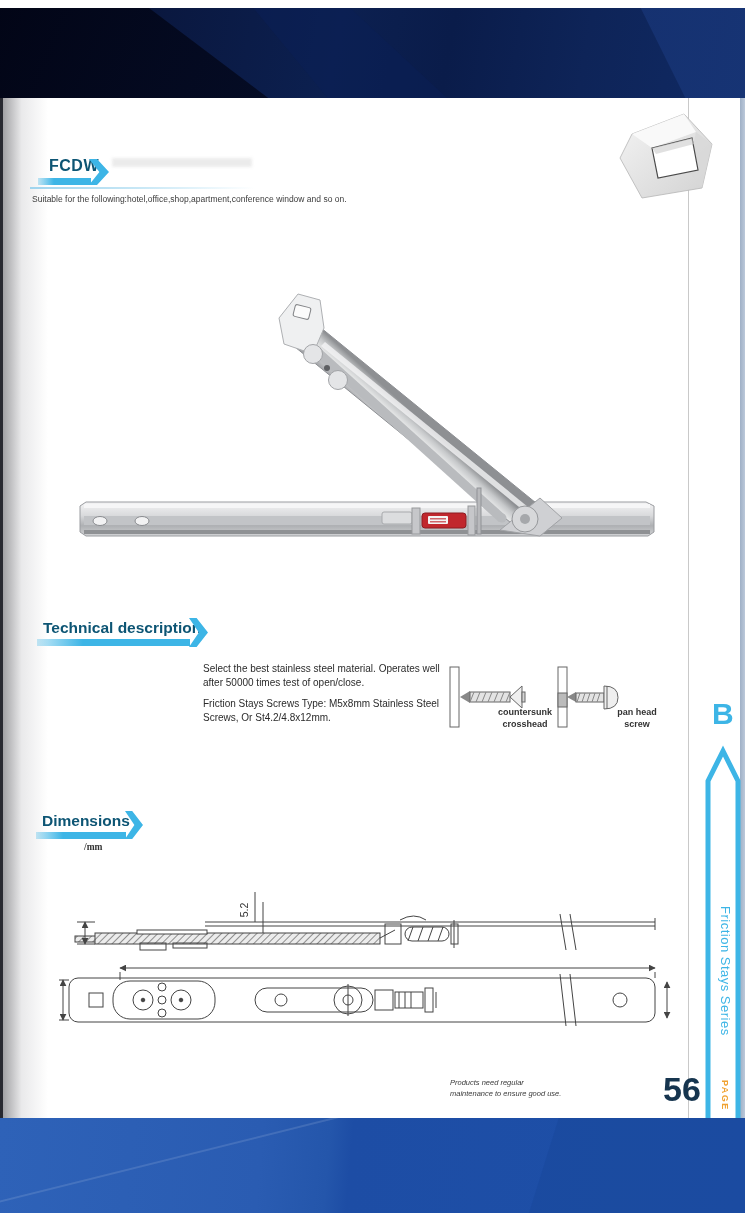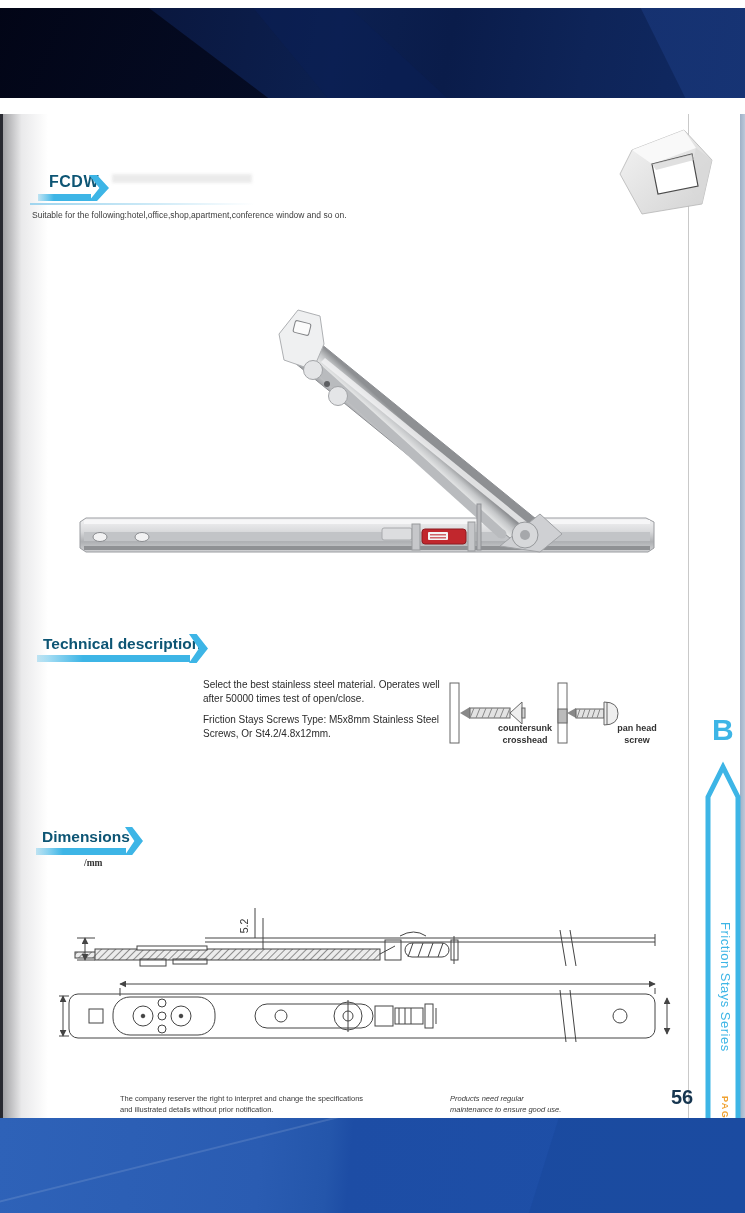--- a/index.html
+++ b/index.html
@@ -18,21 +18,21 @@
     clip-path:polygon(86% 0,100% 0,100% 100%,92% 100%);opacity:.8;}
 
   .band-bottom{position:absolute;left:0;top:1118px;width:745px;height:95px;overflow:hidden;
     background:linear-gradient(95deg,#2e62b8 0%,#2a5cb2 35%,#2456ab 44%,#1d4da5 47%,#1e50a8 100%);}
   .bb-o1{position:absolute;inset:0;background:#1b4aa0;
     clip-path:polygon(75% 0,100% 0,100% 100%,71% 100%);opacity:.9;}
   .bb-o2{position:absolute;left:-5%;top:38%;width:60%;height:2px;
     background:rgba(255,255,255,.12);transform:rotate(-14deg);}
 
   
-  .page{position:absolute;left:0;top:114px;width:656px;height:1020px;background:#fff;
+  .page{position:absolute;left:0;top:98px;width:656px;height:1020px;background:#fff;
         border-bottom:1px solid #d8d8d8;}
   .page-shadow-left{position:absolute;left:0;top:0;width:48px;height:100%;
     background:linear-gradient(to right,rgba(45,45,52,.50),rgba(120,120,128,.16) 45%,rgba(255,255,255,0));}
   .page-edge-dark{position:absolute;left:0;top:0;width:3px;height:100%;background:#14151d;opacity:.85;}
   .page-edge-right{position:absolute;left:740px;top:0;width:5px;height:100%;
     background:linear-gradient(to right,#9fb0c6,#bcc9da);}
   .divider-v{position:absolute;left:688px;top:0;width:1px;height:100%;background:#c9c9c9;}
 
   
   .sec-head{position:absolute;color:#0d5574;font-weight:bold;white-space:nowrap;}
@@ -66,21 +66,21 @@
   .series-label{position:absolute;left:718px;top:808px;writing-mode:vertical-rl;
     font-size:13px;letter-spacing:.5px;color:#3db5e6;white-space:nowrap;}
   .page-word{position:absolute;left:720px;top:982px;writing-mode:vertical-rl;
     font-size:9px;font-weight:bold;letter-spacing:1.5px;color:#f0a231;white-space:nowrap;}
 
   
   .note{position:absolute;top:980px;font-size:7.5px;color:#3a3a3a;line-height:1.45;}
   .note-left{left:120px;}
   .note-right{left:450px;font-style:italic;}
   .page-number{position:absolute;left:658px;top:972px;width:48px;text-align:center;
-    font-size:20px;font-weight:bold;color:#16354f;}
+    font-size:34px;font-weight:bold;color:#16354f;}
 
   svg{display:block;}
 </style>
 </head>
 <body>
 
 <div class="stage">
 
   <div class="band-top">
     <div class="bt-o1"></div>
@@ -278,24 +278,20 @@
       </g>
     </svg>
 
     <div class="series-letter">B</div>
     <svg class="abs" style="left:703px;top:645px;" width="40" height="375" viewBox="0 0 40 375">
       <path d="M5,375 V38 L20,8 L35,38 V375" fill="#ffffff" stroke="#3db5e6" stroke-width="5"></path>
     </svg>
     <div class="series-label">Friction Stays Series</div>
     <div class="page-word">PAGE</div>
 
-    <div class="note note-left">
-      <div>The company reserver the right to interpret and change the specifications</div>
-      <div>and illustrated details without prior notification.</div>
-    </div>
     <div class="note note-right">
       <div>Products need regular</div>
       <div>maintenance to ensure good use.</div>
     </div>
     <div class="page-number">56</div>
   </div>
 
   <div class="band-bottom">
     <div class="bb-o1"></div>
     <div class="bb-o2"></div>

